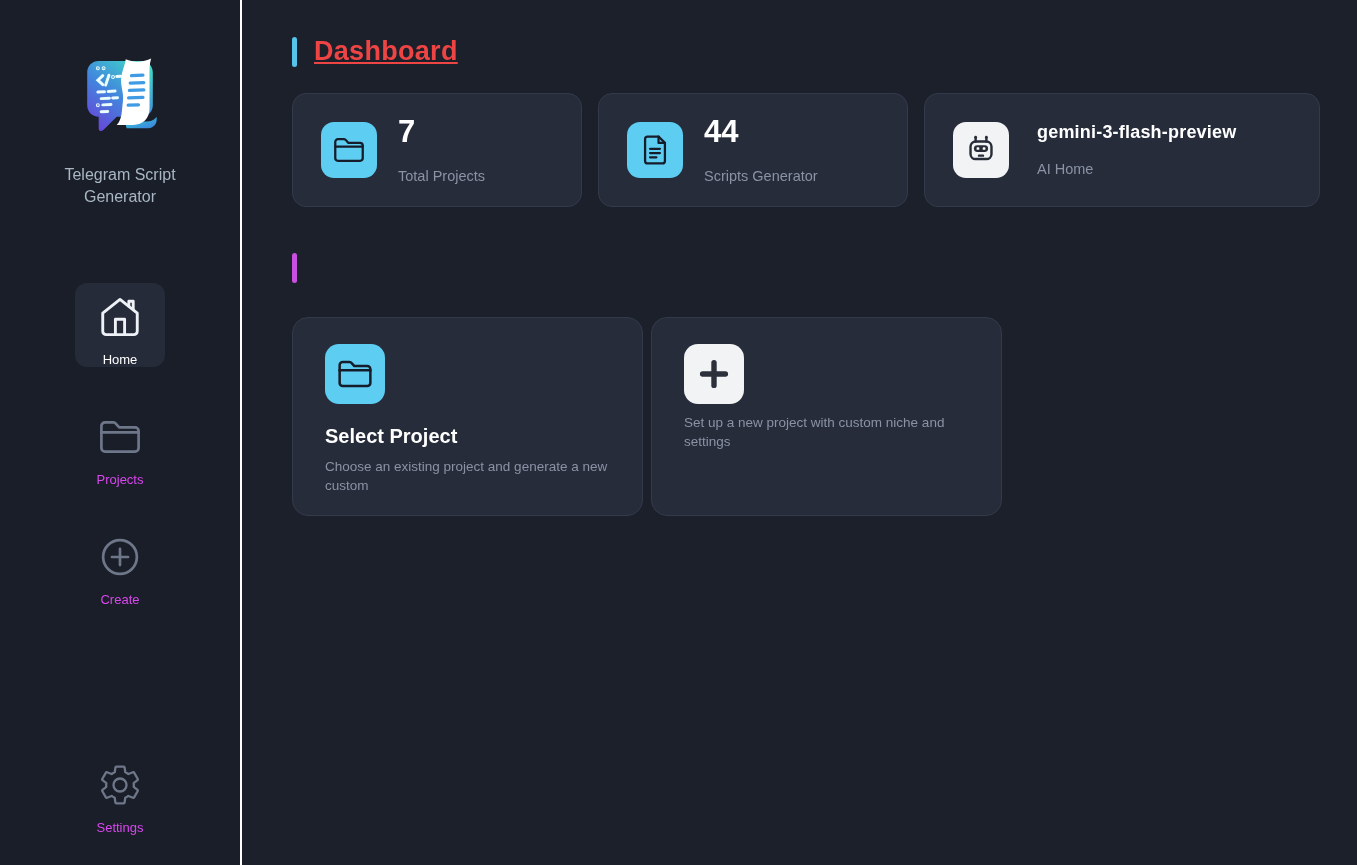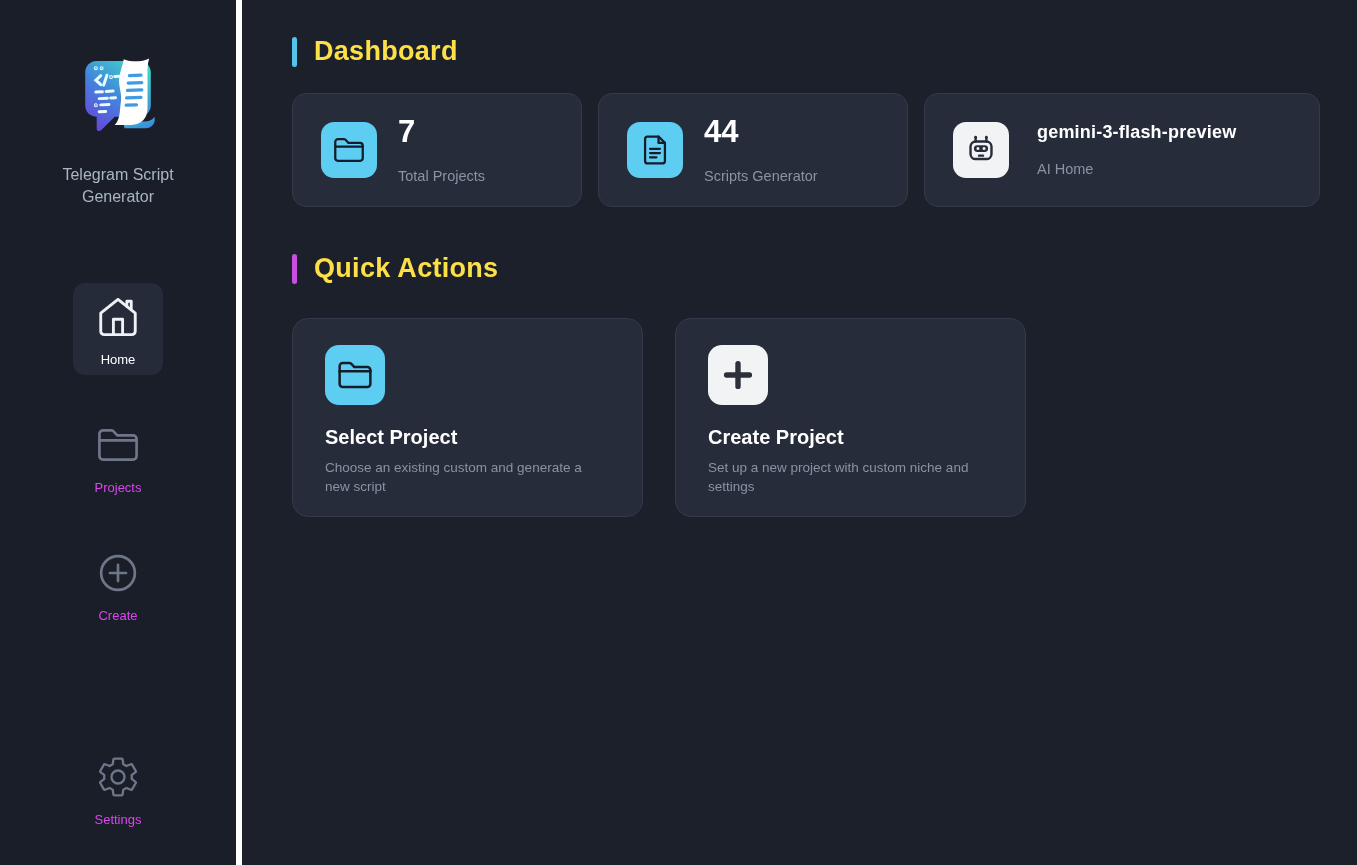--- a/index.html
+++ b/index.html
@@ -12,21 +12,21 @@
     overflow: hidden;
   }
   .app { display: flex; width: 1357px; height: 865px; }
 
   
   .sidebar {
     width: 242px;
     min-width: 242px;
     height: 100%;
     background: #1a1e28;
-    border-right: 6px solid #ffffff;
+    border-right: 2px solid #ffffff;
     display: flex;
     flex-direction: column;
     align-items: center;
   }
   .logo-wrap { margin-top: 56px; width: 82px; height: 82px; }
   .app-title {
     margin-top: 26px;
     width: 178px;
     text-align: center;
     font-size: 16px;
@@ -39,21 +39,21 @@
     flex: 1;
     width: 100%;
     display: flex;
     flex-direction: column;
     align-items: center;
     gap: 36px;
     padding-bottom: 30px;
   }
   .nav-item {
     width: 90px;
-    padding: 11px 0 8px;
+    padding: 11px 0 0;
     border-radius: 12px;
     display: flex;
     flex-direction: column;
     align-items: center;
     gap: 8px;
     cursor: pointer;
   }
   .nav-item.active { background: #252b39; }
   .nav-item svg { width: 46px; height: 46px; }
   .nav-label { font-size: 13px; color: #d946ef; }
@@ -62,21 +62,21 @@
 
   
   .main { flex: 1; padding: 36px 40px 0 50px; }
   .section-header { display: flex; align-items: center; }
   .accent-bar {
     width: 5px; height: 30px; border-radius: 3px; margin-right: 17px;
   }
   .accent-cyan { background: #55c3ea; }
   .accent-magenta { background: #c84fe0; }
   .section-title {
-    font-size: 27px; font-weight: 700; color: #fde047; letter-spacing: 0.3px;
+    font-size: 27px; font-weight: 700; color: #ef4444; letter-spacing: 0.3px; text-decoration: underline;
   }
 
   .stats-row { display: flex; gap: 16px; margin-top: 26px; }
   .card {
     background: #262c3a;
     border: 1px solid #333a4b;
     border-radius: 14px;
   }
   .stat-card {
     height: 114px;
@@ -94,21 +94,21 @@
   }
   .tile-blue { background: #5ecdf2; }
   .tile-white { background: #f2f3f5; }
   .tile-icon svg { width: 34px; height: 34px; }
   .stat-text { margin-left: 21px; }
   .stat-value { font-size: 31px; font-weight: 700; color: #ffffff; line-height: 1.05; }
   .stat-value.model { font-size: 18px; letter-spacing: 0.2px; }
   .stat-label { margin-top: 20px; font-size: 14.5px; color: #8a92a4; }
 
   .section-quick { margin-top: 46px; }
-  .actions-row { display: flex; gap: 32px; margin-top: 34px; }
+  .actions-row { display: flex; gap: 8px; margin-top: 34px; }
   .action-card {
     width: 351px; height: 199px;
     border-radius: 16px;
     padding: 26px 32px;
     cursor: pointer;
   }
   .action-icon {
     width: 60px; height: 60px; border-radius: 14px;
     display: flex; align-items: center; justify-content: center;
   }
@@ -270,42 +270,40 @@
         <div class="stat-text">
           <div class="stat-value model">gemini-3-flash-preview</div>
           <div class="stat-label">AI Home</div>
         </div>
       </div>
 
     </div>
 
     <div class="section-header section-quick">
       <span class="accent-bar accent-magenta"></span>
-      <h2 class="section-title">Quick Actions</h2>
     </div>
 
     <div class="actions-row">
 
       <div class="card action-card">
         <div class="action-icon tile-blue">
           <svg viewBox="0 0 24 24" fill="none" stroke="#161d2a" stroke-width="1.6" stroke-linejoin="round" stroke-linecap="round">
             <path d="M4.2 19.6 H19.8 A1.9 1.9 0 0 0 21.7 17.7 V8.9 A1.9 1.9 0 0 0 19.8 7 H11.6 L9.9 5.1 A1.9 1.9 0 0 0 8.5 4.4 H4.2 A1.9 1.9 0 0 0 2.3 6.3 V17.7 A1.9 1.9 0 0 0 4.2 19.6 Z"></path>
             <path d="M2.3 9.6 H21.7"></path>
           </svg>
         </div>
         <div class="action-title">Select Project</div>
-        <div class="action-desc">Choose an existing custom and generate a new script</div>
+        <div class="action-desc">Choose an existing project and generate a new custom</div>
       </div>
 
       <div class="card action-card">
         <div class="action-icon tile-white">
           <svg viewBox="0 0 24 24" fill="none" stroke="#2b303b" stroke-width="3.4" stroke-linecap="round">
             <path d="M12 4.8 V19.2 M4.8 12 H19.2"></path>
           </svg>
         </div>
-        <div class="action-title">Create Project</div>
         <div class="action-desc">Set up a new project with custom niche and settings</div>
       </div>
 
     </div>
 
   </main>
 </div>
 
 </body></html>

